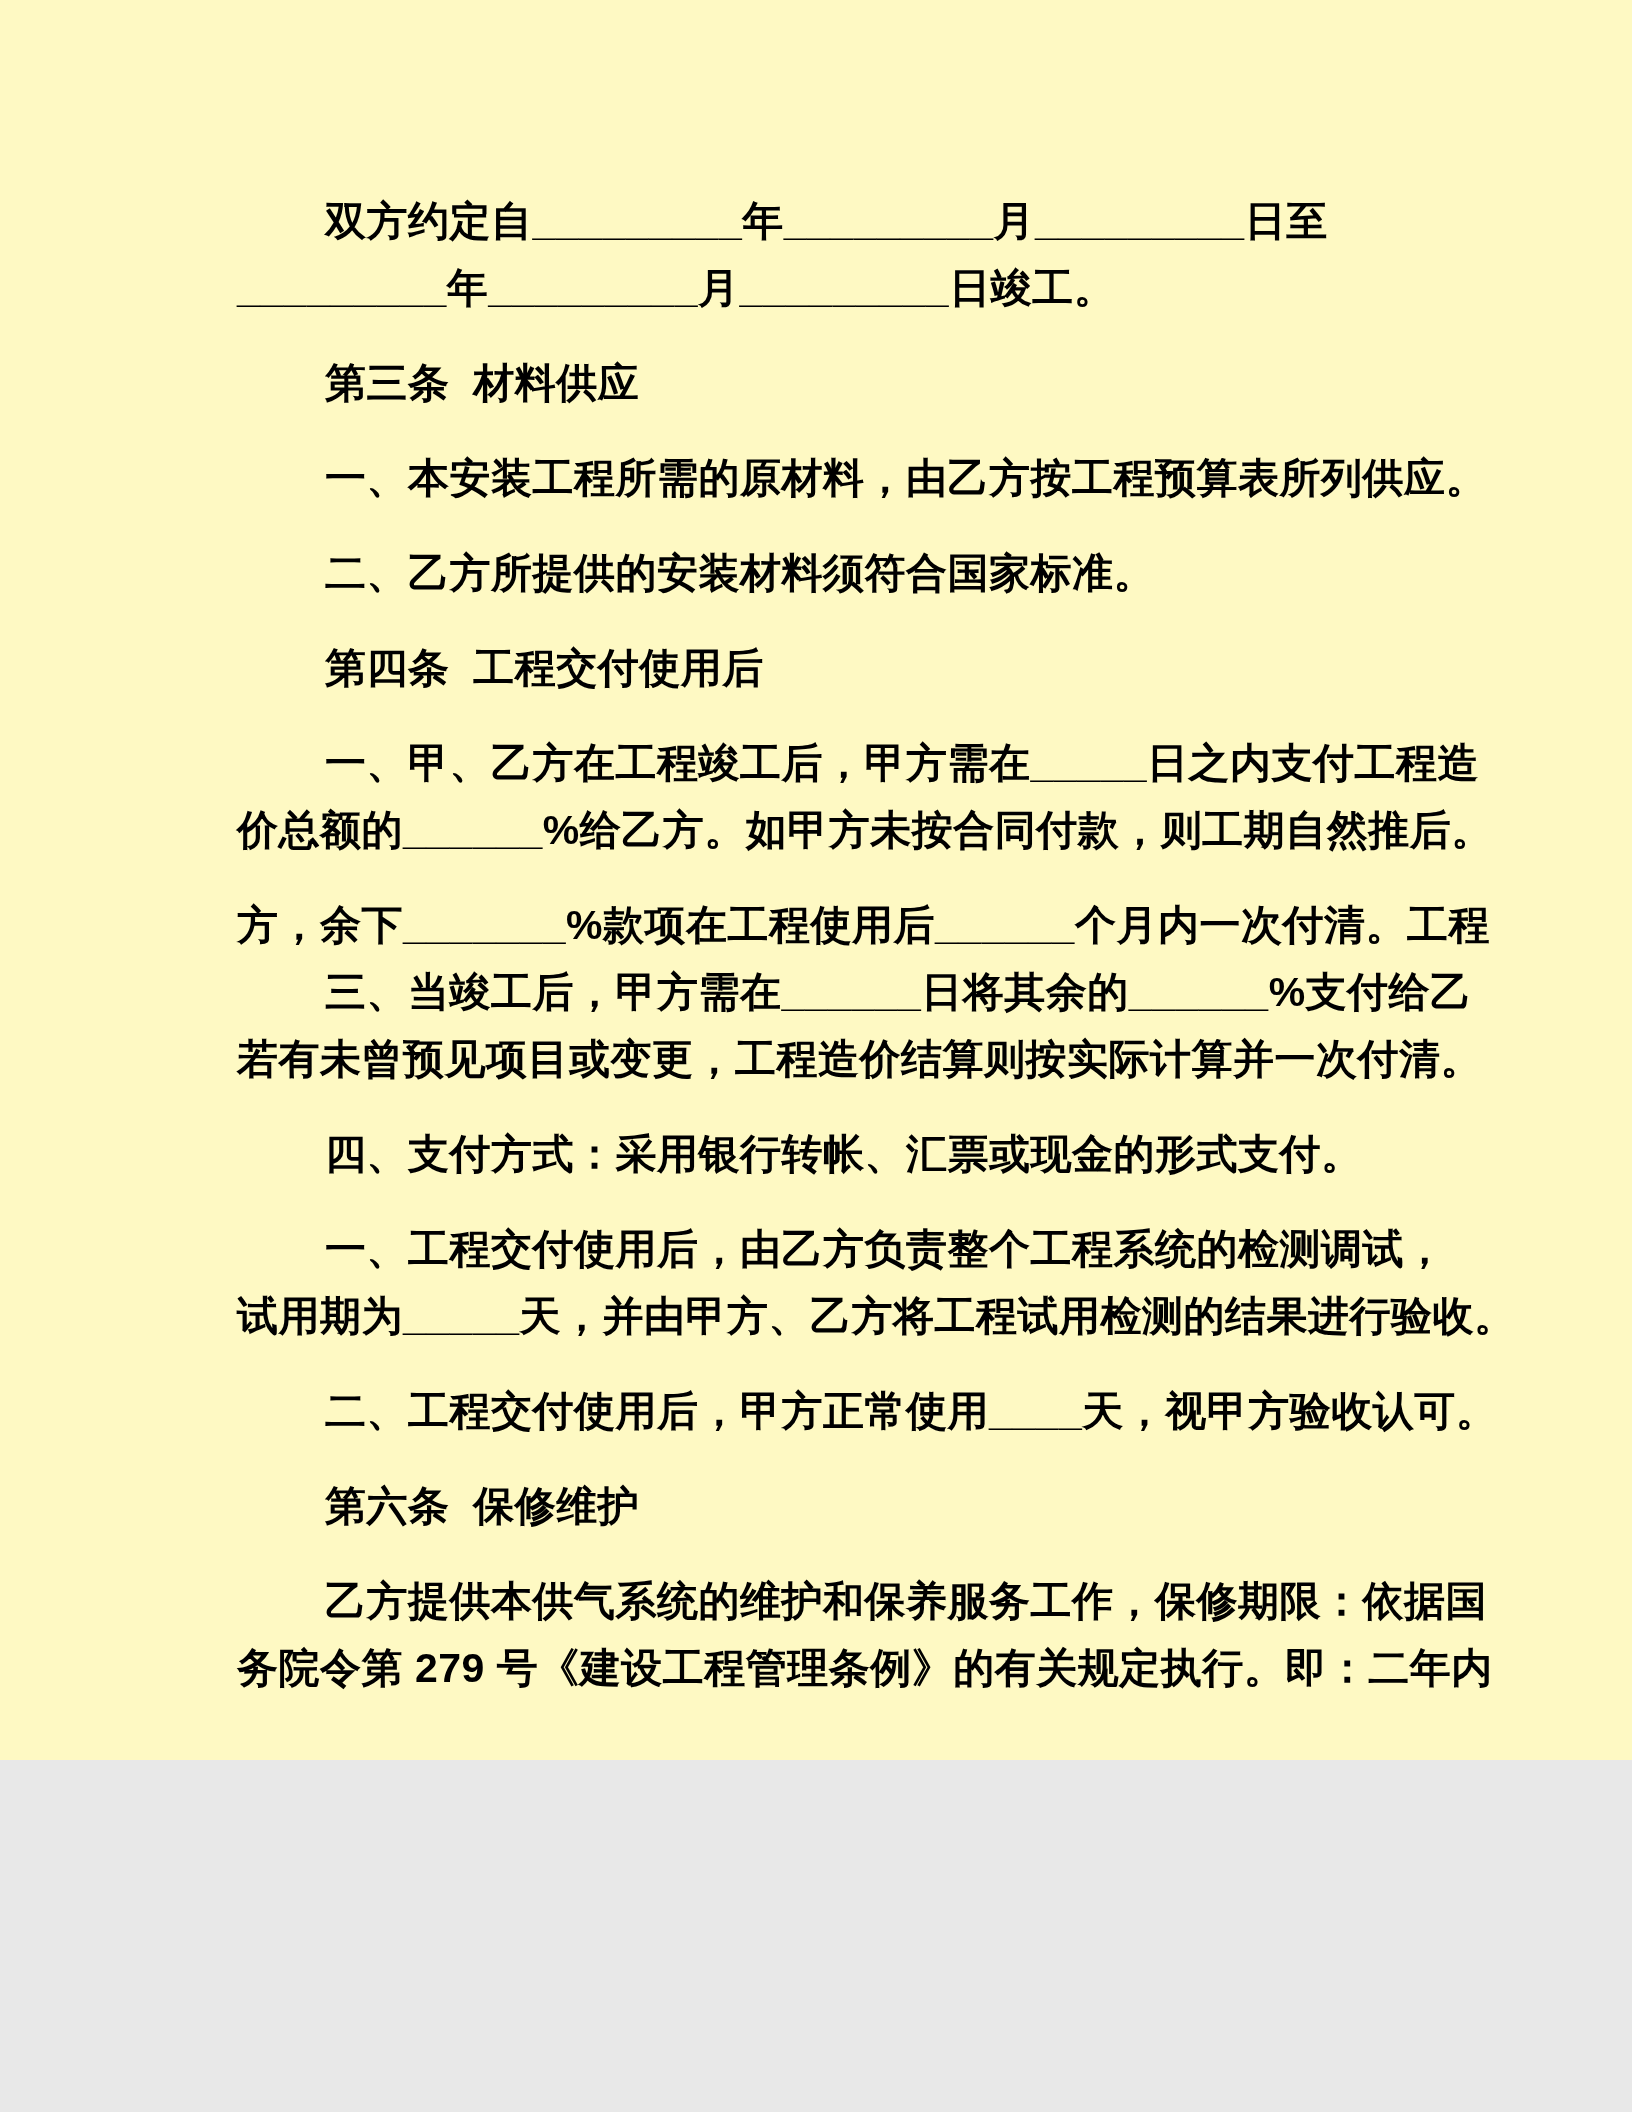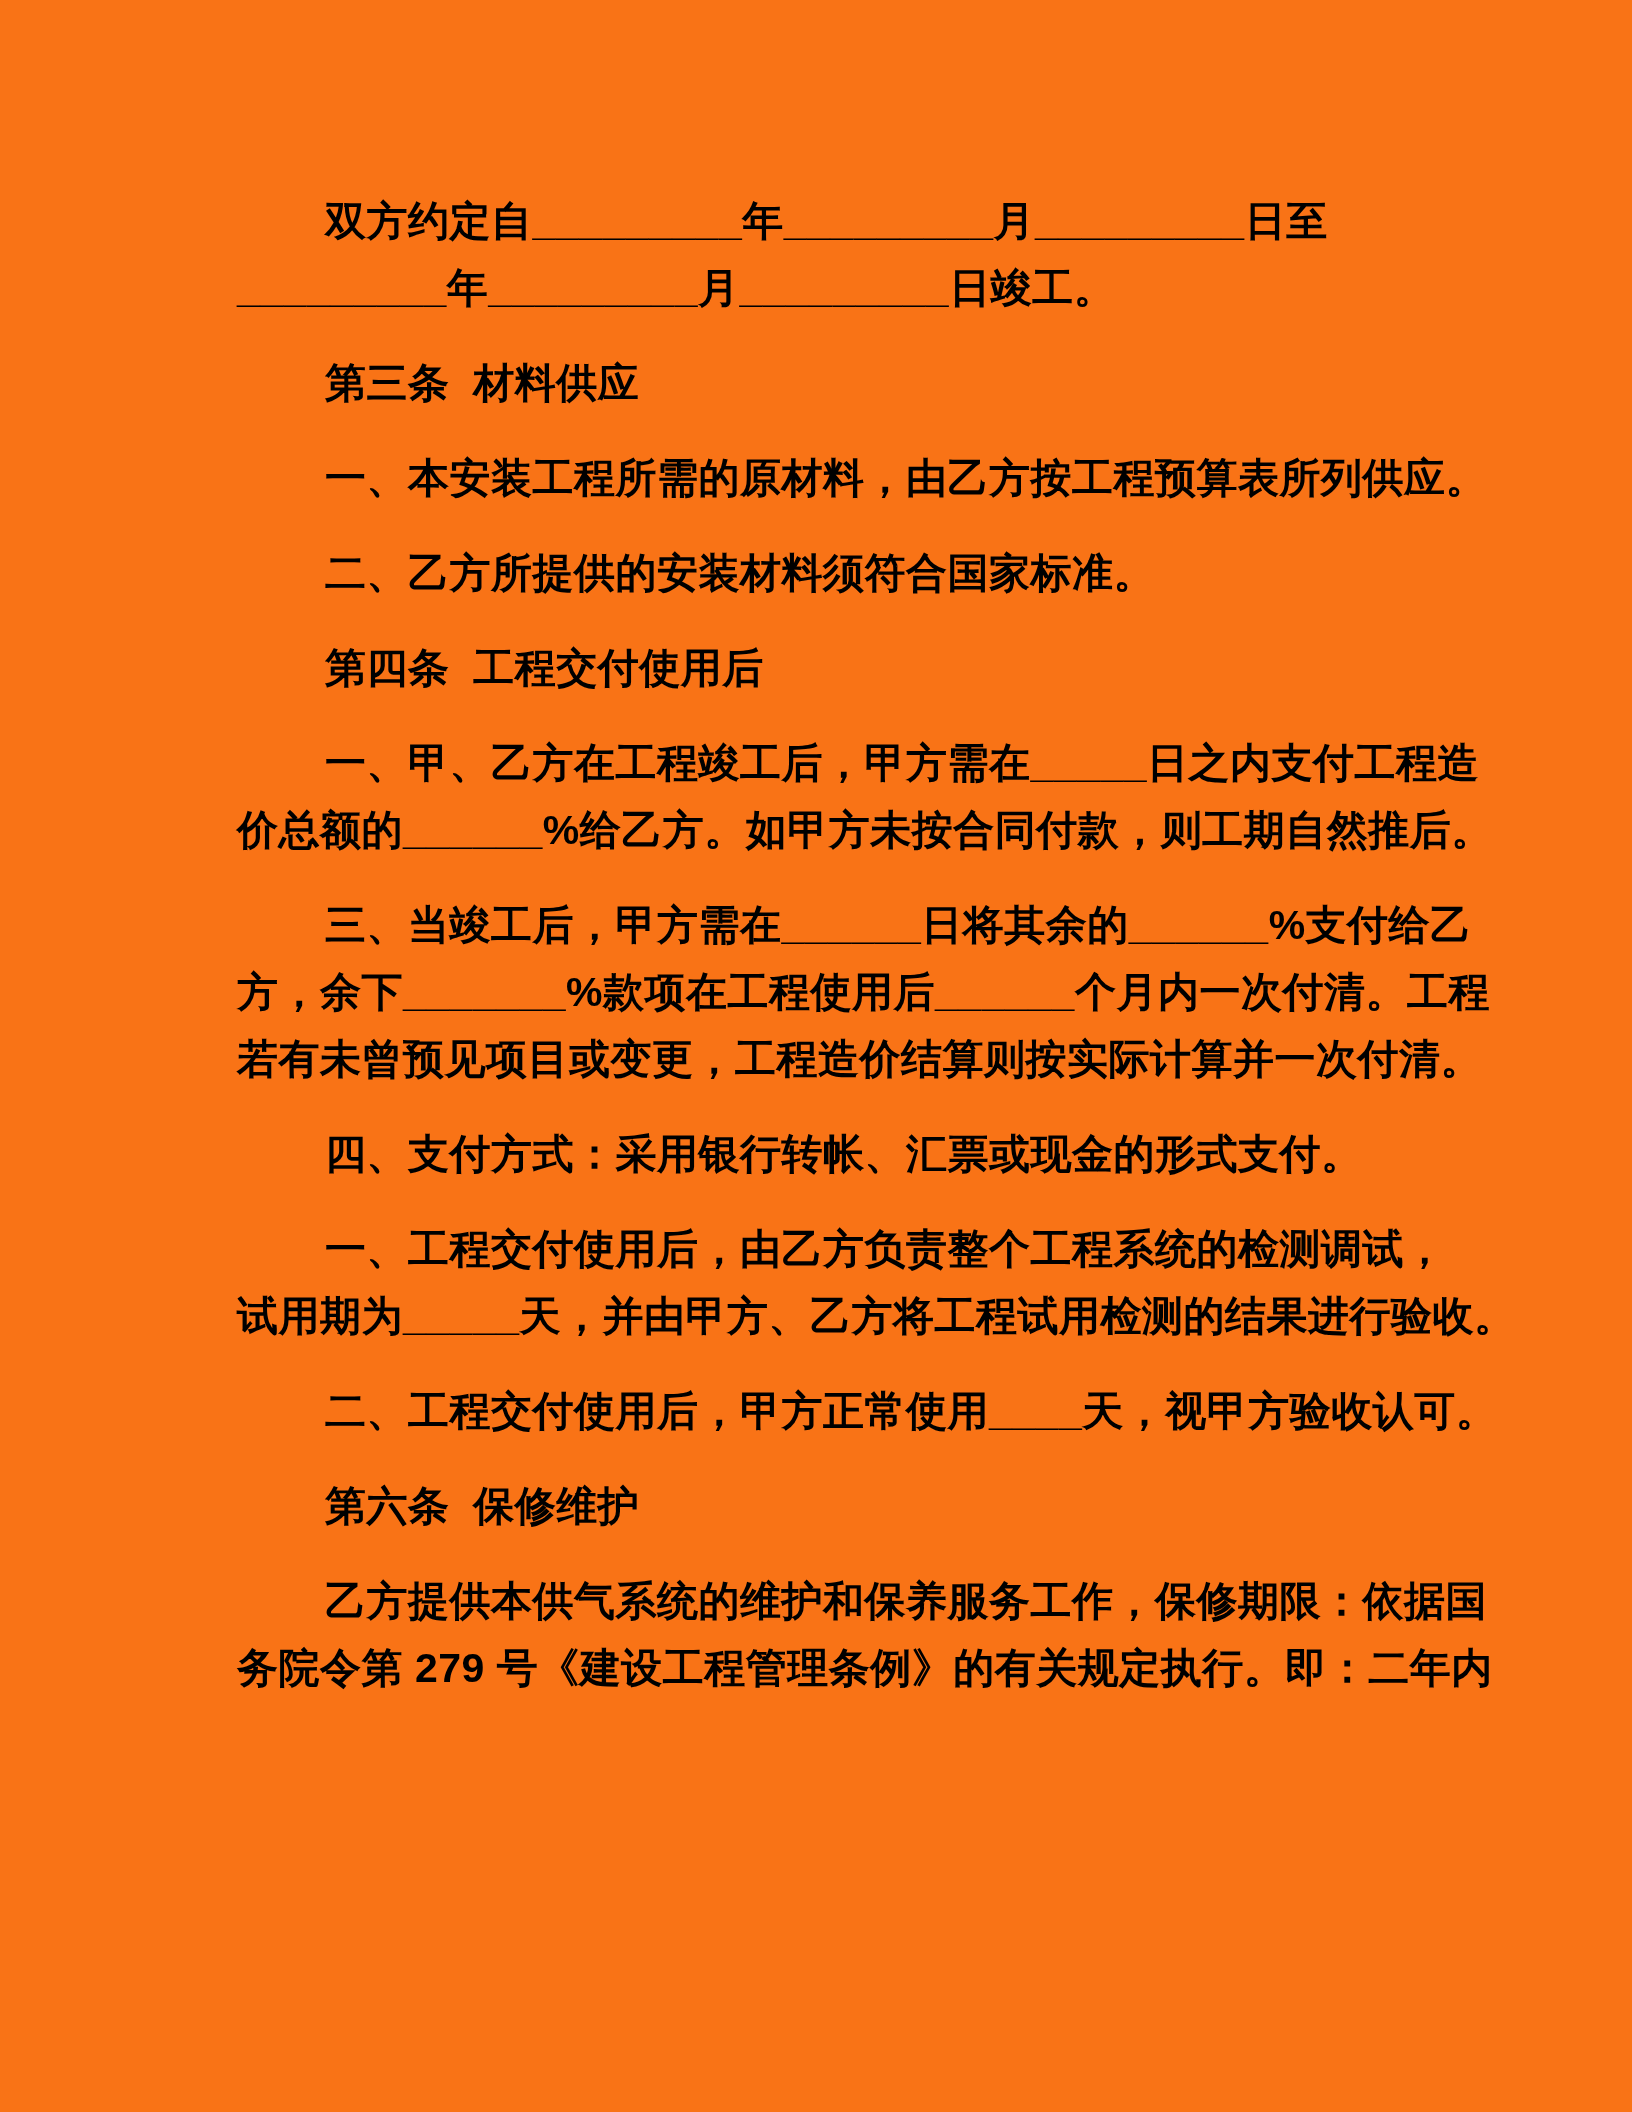--- a/index.html
+++ b/index.html
@@ -3,23 +3,23 @@
 <meta charset="utf-8">
 <style>
   html, body {
     margin: 0;
     padding: 0;
     background: #e8e8e8;
   }
   .page {
     position: relative;
     width: 1632px;
-    height: 2112px;
+    height: 1760px;
     margin: 0 auto;
-    background: #f97316;
+    background: #fef9c3;
     overflow: hidden;
     font-family: "Liberation Sans", sans-serif;
     font-weight: 700;
     color: #000000;
   }
   .doc {
     padding: 188px 150px 0 237px;
   }
   .para {
     margin: 0 0 28px 0;
@@ -53,22 +53,22 @@
         <div class="line first">二、乙方所提供的安装材料须符合国家标准。</div>
       </div>
       <div class="para heading">
         <div class="line first">第四条  工程交付使用后</div>
       </div>
       <div class="para body">
         <div class="line first">一、甲、乙方在工程竣工后，甲方需在_____日之内支付工程造</div>
         <div class="line">价总额的______%给乙方。如甲方未按合同付款，则工期自然推后。</div>
       </div>
       <div class="para body">
+        <div class="line">方，余下_______%款项在工程使用后______个月内一次付清。工程</div>
         <div class="line first">三、当竣工后，甲方需在______日将其余的______%支付给乙</div>
-        <div class="line">方，余下_______%款项在工程使用后______个月内一次付清。工程</div>
         <div class="line">若有未曾预见项目或变更，工程造价结算则按实际计算并一次付清。</div>
       </div>
       <div class="para body">
         <div class="line first">四、支付方式：采用银行转帐、汇票或现金的形式支付。</div>
       </div>
       <div class="para body">
         <div class="line first">一、工程交付使用后，由乙方负责整个工程系统的检测调试，</div>
         <div class="line">试用期为_____天，并由甲方、乙方将工程试用检测的结果进行验收。</div>
       </div>
       <div class="para body">

